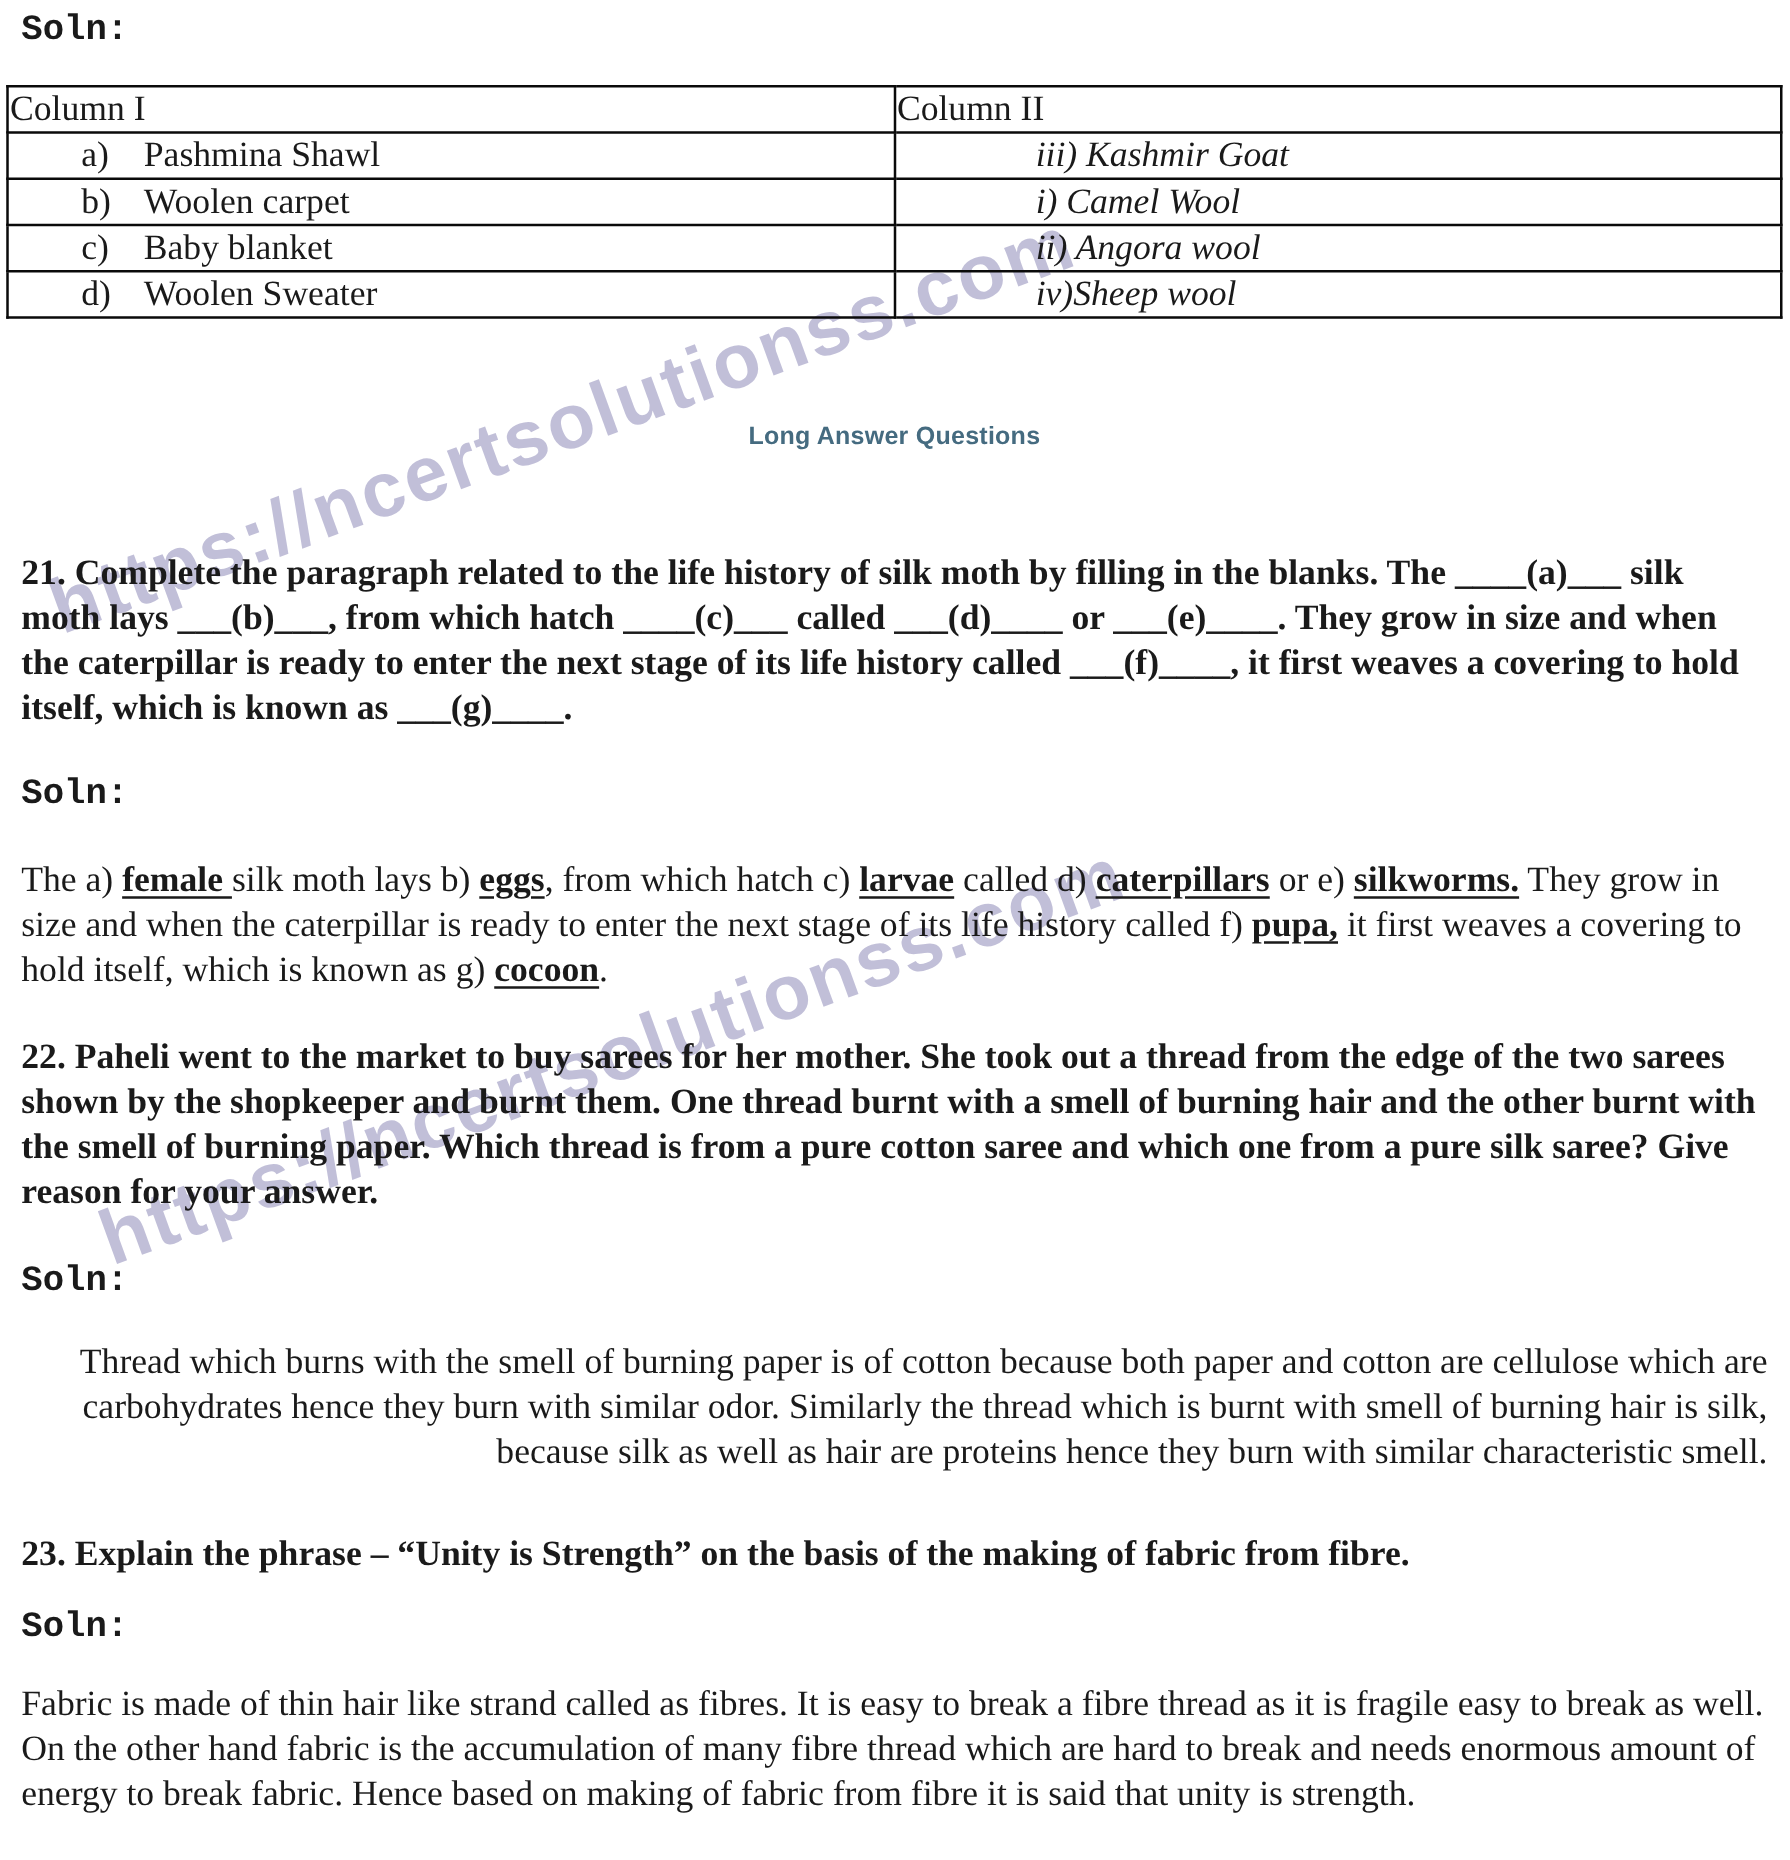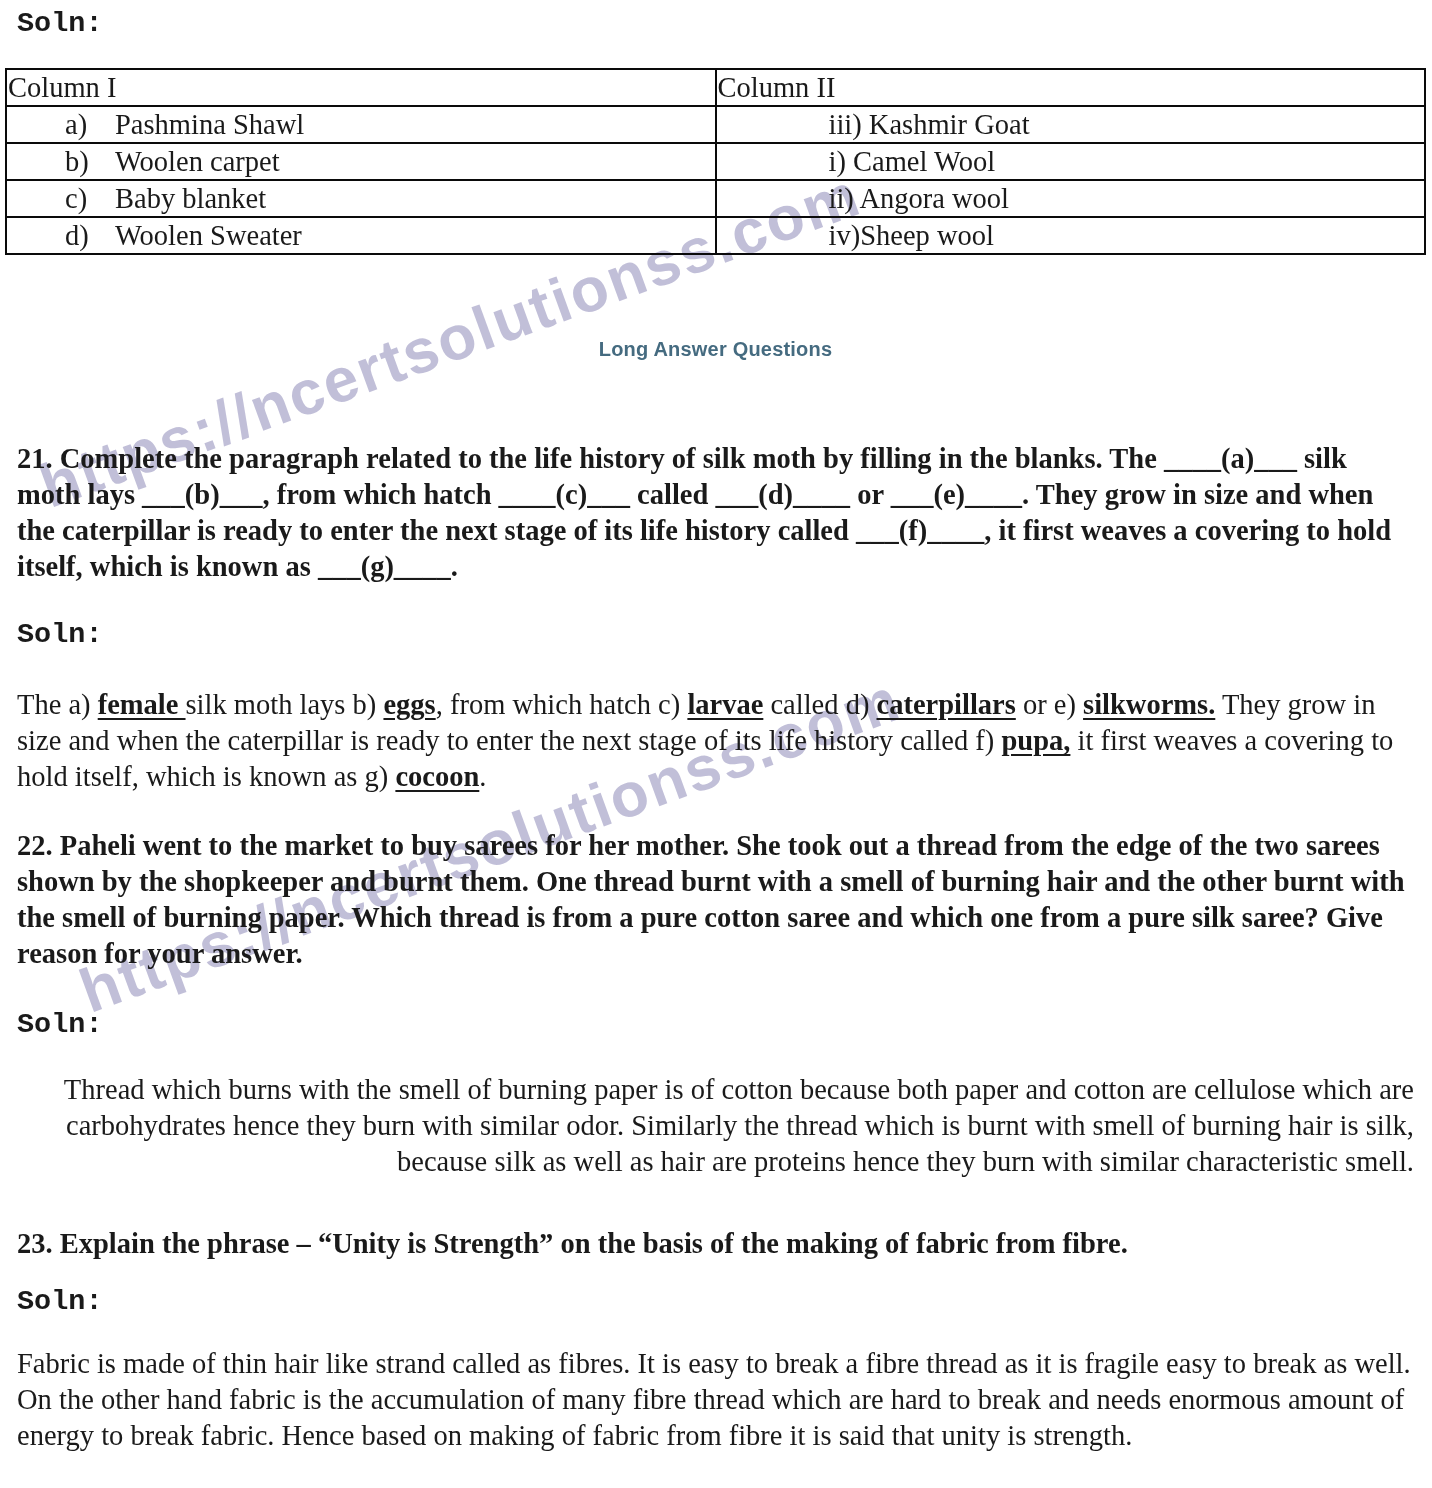--- a/index.html
+++ b/index.html
@@ -54,21 +54,21 @@
     height: 33px;
     line-height: 33px;
     padding-top: 1px;
     padding-bottom: 1px;
     overflow: hidden;
     white-space: nowrap;
   }
   table.match th { width: 50%; }
   td.c1 { padding-left: 58px; }
   td.c1 .marker { display: inline-block; width: 50px; }
-  td.c2 { padding-left: 112px; }
+  td.c2 { padding-left: 112px; font-style: italic; }
 
   h2.section-heading {
     margin: 76px 0 0 0;
     text-align: center;
     font-family: "Liberation Sans", sans-serif;
     font-weight: 700;
     font-size: 20px;
     line-height: 36px;
     color: #456b80;
     letter-spacing: 0.2px;

